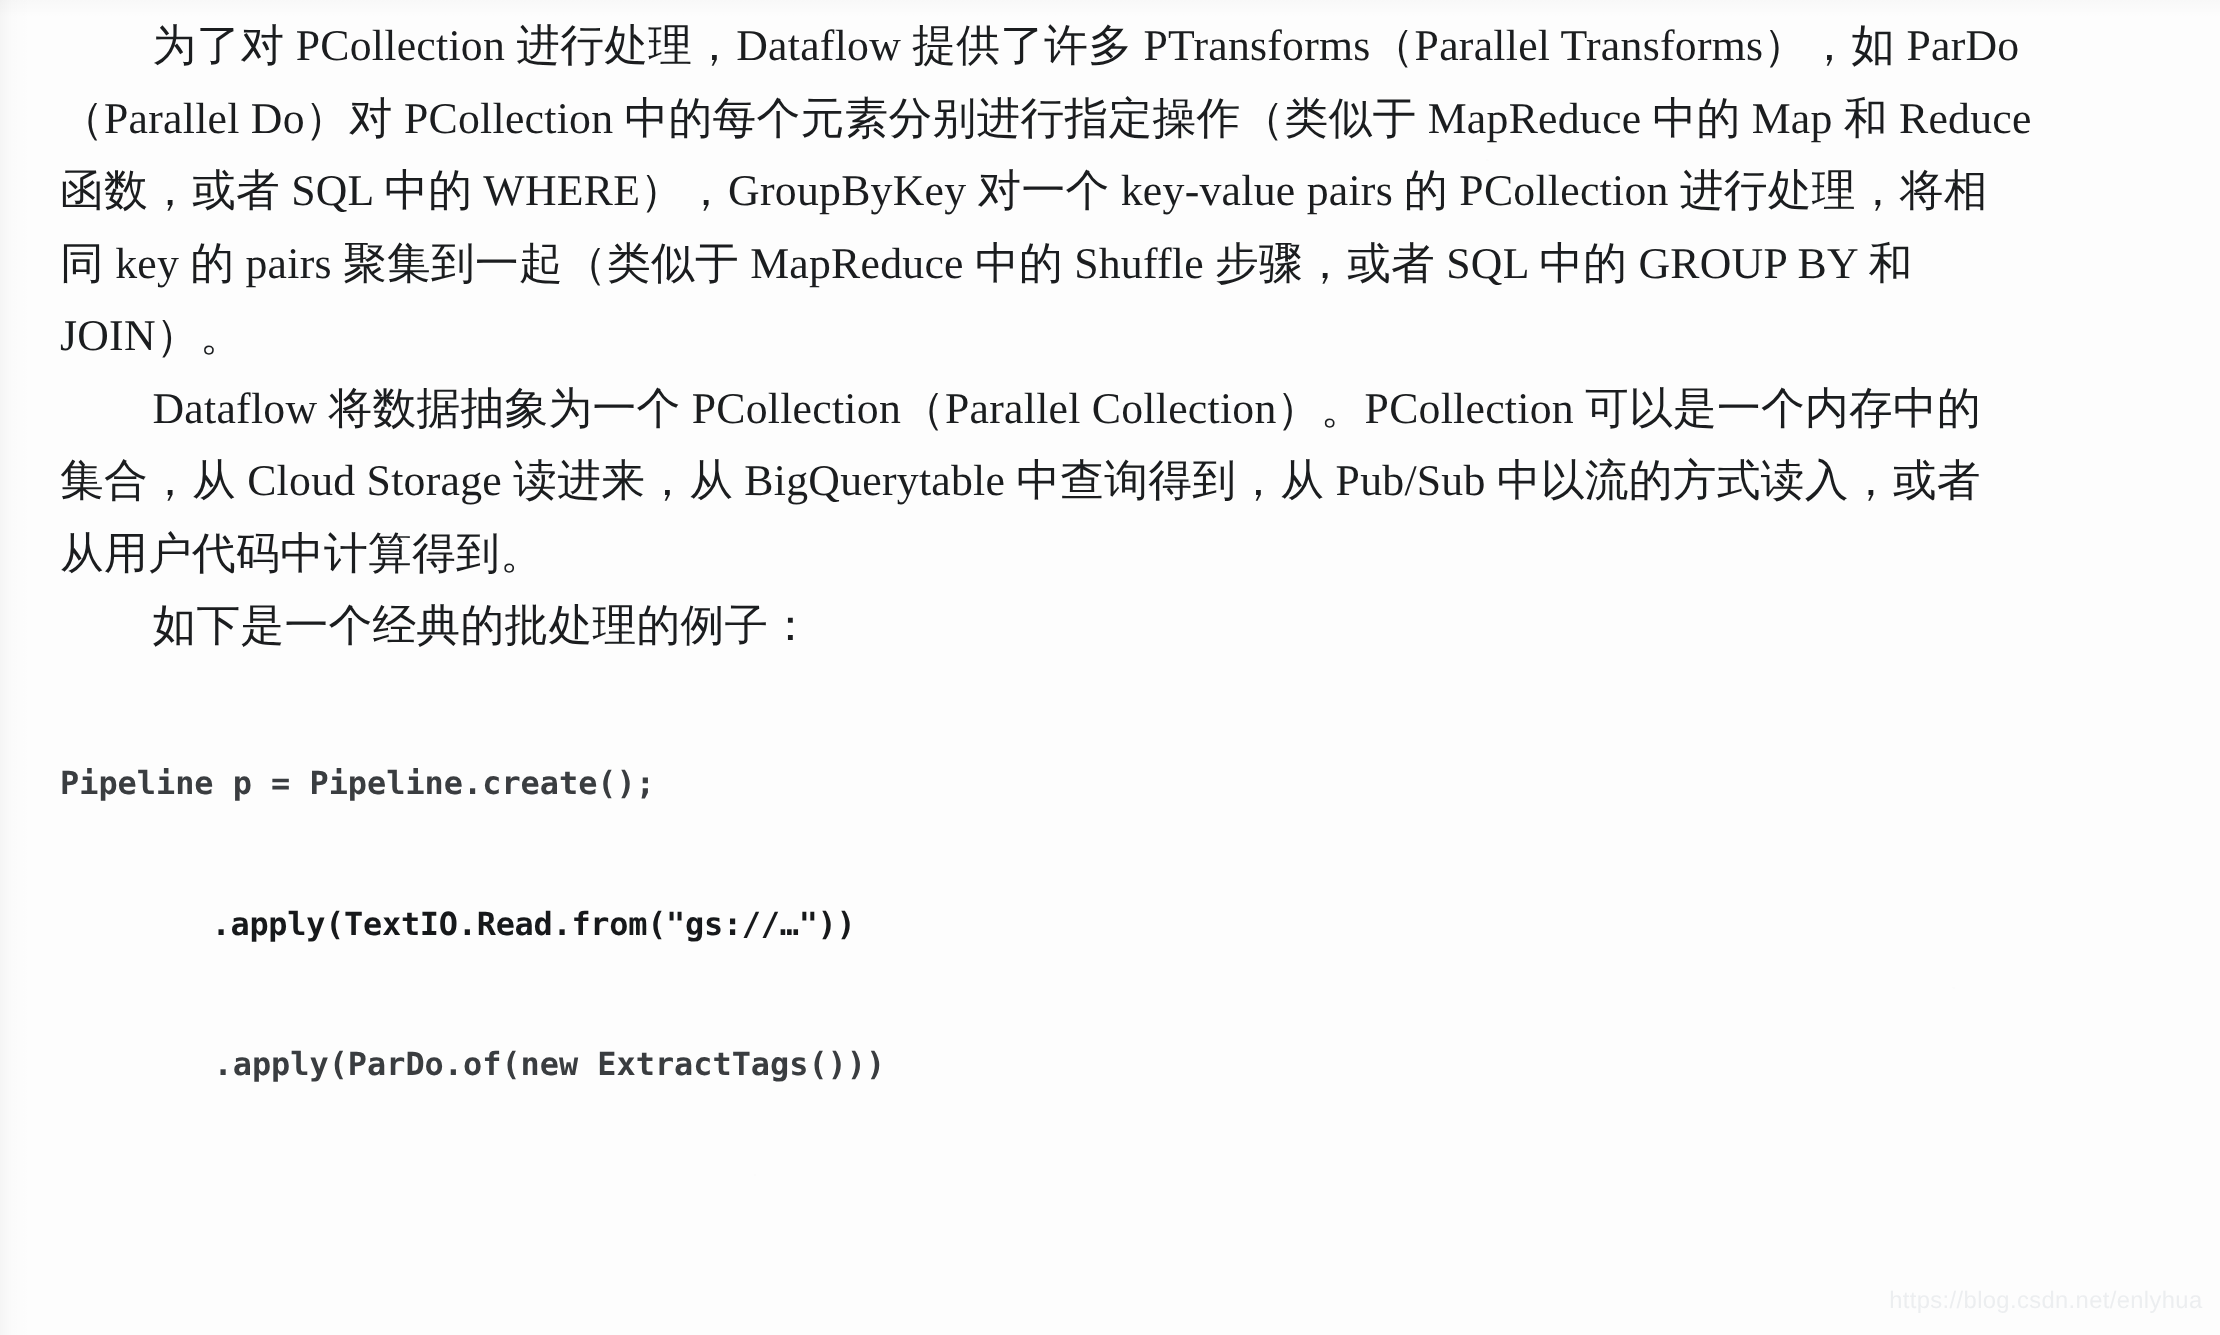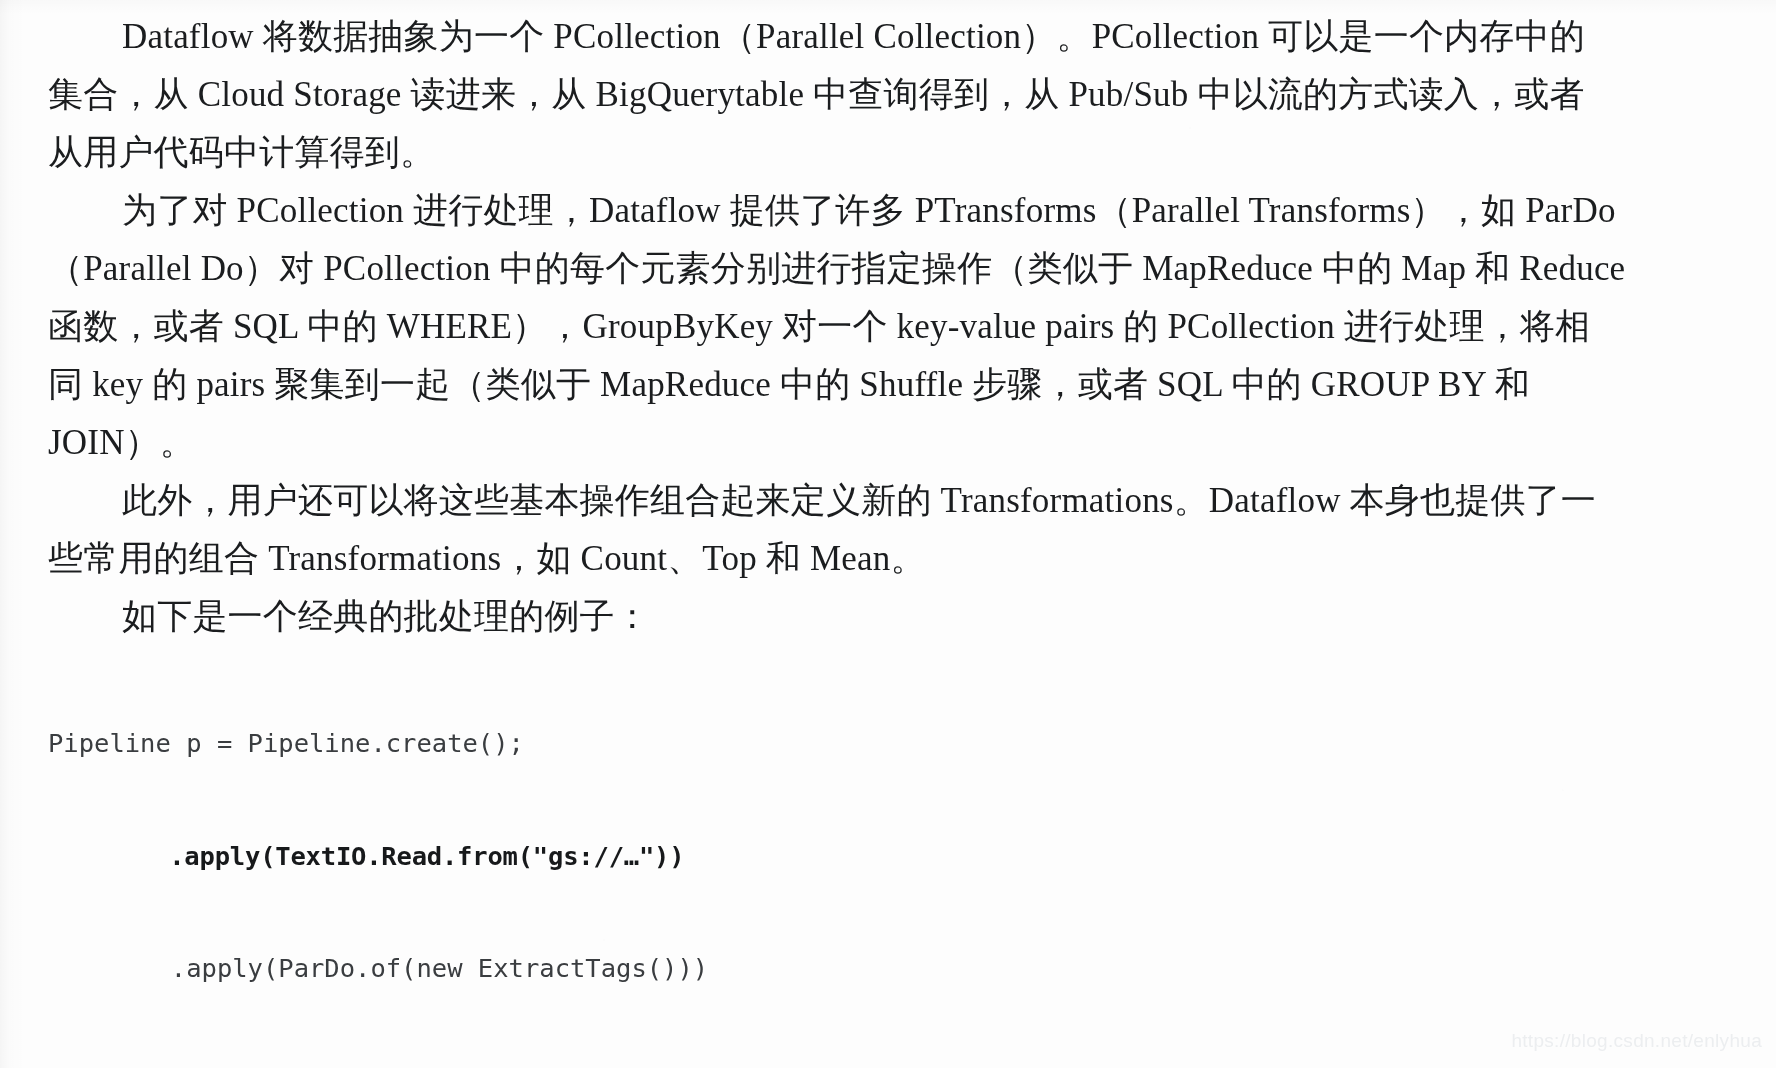--- a/index.html
+++ b/index.html
@@ -60,20 +60,21 @@
     font-family: "DejaVu Sans Mono", "Liberation Mono", monospace;
     font-size: 25.5px;
     line-height: 37.5px;
     color: #3a3d40;
     margin-top: 4px;
     white-space: pre;
   }
   .code .cl {
     display: block;
     white-space: pre;
+    font-weight: bold;
   }
   .code .cl.b {
     font-weight: bold;
     color: #17191b;
     letter-spacing: -0.2px;
   }
 
   
   .watermark {
     position: absolute;
@@ -102,37 +103,33 @@
 </style>
 </head>
 <body>
 
 <div class="page">
   <div class="speckle"></div>
 
   <div class="page-inner">
 
     <div class="para">
-      <span class="ln first">Dataflow 将数据抽象为一个 PCollection（Parallel Collection）。PCollection 可以是一个内存中的</span>
-      <span class="ln">集合，从 Cloud Storage 读进来，从 BigQuerytable 中查询得到，从 Pub/Sub 中以流的方式读入，或者</span>
-      <span class="ln">从用户代码中计算得到。</span>
-    </div>
-
-    <div class="para">
       <span class="ln first">为了对 PCollection 进行处理，Dataflow 提供了许多 PTransforms（Parallel Transforms），如 ParDo</span>
       <span class="ln">（Parallel Do）对 PCollection 中的每个元素分别进行指定操作（类似于 MapReduce 中的 Map 和 Reduce</span>
       <span class="ln">函数，或者 SQL 中的 WHERE），GroupByKey 对一个 key-value pairs 的 PCollection 进行处理，将相</span>
       <span class="ln">同 key 的 pairs 聚集到一起（类似于 MapReduce 中的 Shuffle 步骤，或者 SQL 中的 GROUP BY 和</span>
       <span class="ln">JOIN）。</span>
     </div>
 
     <div class="para">
-      <span class="ln first">此外，用户还可以将这些基本操作组合起来定义新的 Transformations。Dataflow 本身也提供了一</span>
-      <span class="ln">些常用的组合 Transformations，如 Count、Top 和 Mean。</span>
+      <span class="ln first">Dataflow 将数据抽象为一个 PCollection（Parallel Collection）。PCollection 可以是一个内存中的</span>
+      <span class="ln">集合，从 Cloud Storage 读进来，从 BigQuerytable 中查询得到，从 Pub/Sub 中以流的方式读入，或者</span>
+      <span class="ln">从用户代码中计算得到。</span>
     </div>
+
 
     <div class="para">
       <span class="ln first">如下是一个经典的批处理的例子：</span>
     </div>
 
     <div class="code">
       <span class="cl">Pipeline p = Pipeline.create();</span>
       <span class="cl b">        .apply(TextIO.Read.from("gs://…"))</span>
       <span class="cl">        .apply(ParDo.of(new ExtractTags()))</span>
       

